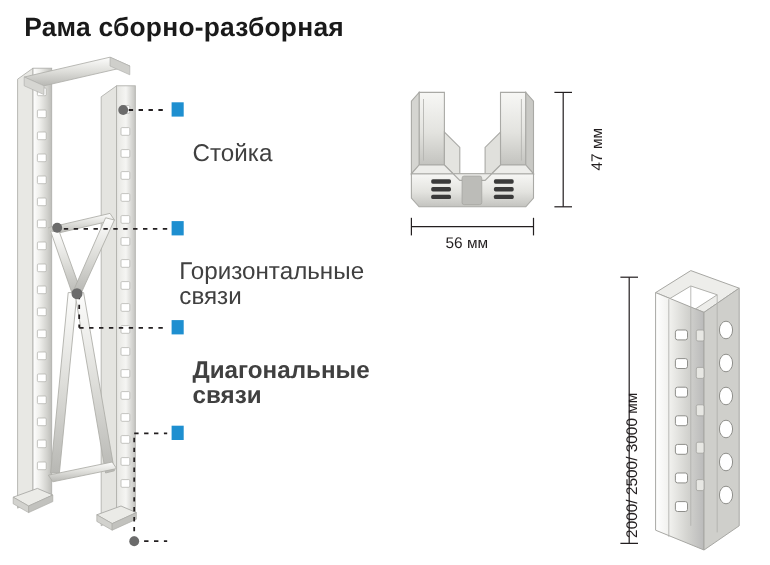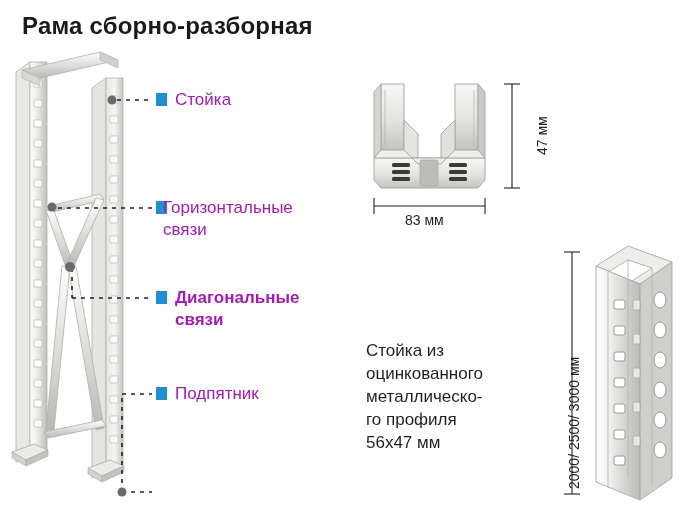--- a/index.html
+++ b/index.html
@@ -23,24 +23,25 @@
     left: 22px;
     top: 12px;
     font-size: 24px;
     font-weight: bold;
     letter-spacing: 0.2px;
     color: #1a1a1a;
     white-space: nowrap;
   }
   .label {
     position: absolute;
-    font-size: 17px;
+    font-size: 22px;
     line-height: 22px;
-    color: #a21caf;
+    color: #404040;
     white-space: pre-line;
+    margin-top: 39px;
   }
   .bullet {
     position: absolute;
     width: 11px;
     height: 13px;
     background: #1e8fd0;
   }
   .caption {
     position: absolute;
     font-size: 17px;
@@ -311,26 +312,20 @@
 
   <div class="bullet" style="left:156px; top:201px;"></div>
   <div class="label" style="left:163px; top:197px;">Горизонтальные
 связи</div>
 
   <div class="bullet" style="left:156px; top:291px;"></div>
   <div class="label" style="left:175px; top:287px;font-weight:bold;">Диагональные
 связи</div>
 
   <div class="bullet" style="left:156px; top:387px;"></div>
-  <div class="label" style="left:175px; top:383px;">Подпятник</div>
 
   <div class="dimtext rot" style="left:534px; top:155px;">47 мм</div>
-  <div class="dimtext" style="left:405px; top:212px;">83 мм</div>
-
-  <div class="caption" style="left:366px; top:339px;">Стойка из
-оцинкованного
-металлическо-
-го профиля
-56х47 мм</div>
+  <div class="dimtext" style="left:405px; top:212px;">56 мм</div>
+
 
   <div class="dimtext rot" style="left:566px; top:489px;">2000/ 2500/ 3000 мм</div>
 
 </div>
 
 </body></html>

